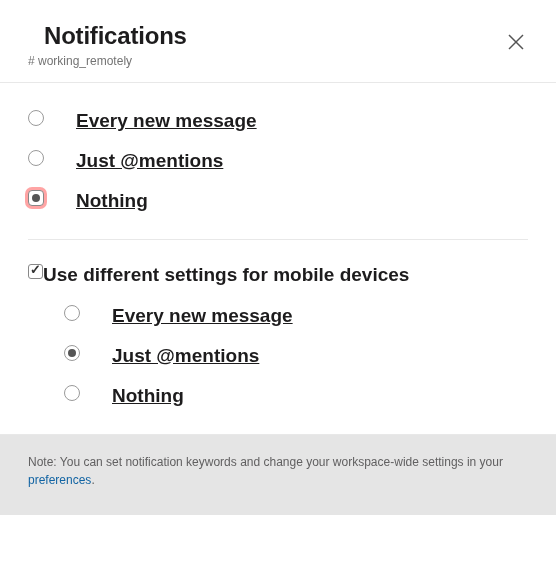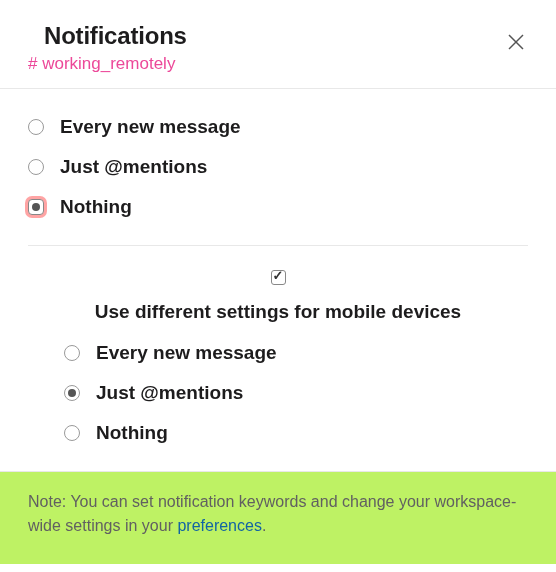--- a/index.html
+++ b/index.html
@@ -16,22 +16,22 @@
     padding: 22px 28px 14px 28px;
     position: relative;
   }
   .title {
     font-size: 24px;
     font-weight: 800;
     letter-spacing: -0.2px;
     margin: 0 0 4px 16px;
   }
   .subtitle {
-    font-size: 17px;
-    color: #ec4899;
+    font-size: 12px;
+    color: #737373;
     margin: 0;
   }
   .close {
     position: absolute;
     right: 24px;
     top: 30px;
     width: 28px;
     height: 28px;
     cursor: pointer;
     color: #555;
@@ -45,24 +45,24 @@
   .section {
     padding: 18px 28px 18px 28px;
   }
   .inner-divider {
     border: none;
     border-top: 1px solid #e8e8e8;
     margin: 0 28px;
   }
   .opt-row {
     display: flex;
-    align-items: center;
-    gap: 16px;
+    gap: 32px;
     padding: 9px 0 9px 0;
     cursor: pointer;
+    text-decoration: underline;
   }
   .radio {
     width: 16px;
     height: 16px;
     border: 1px solid #9a9a9a;
     border-radius: 50%;
     background: #fff;
     position: relative;
     flex-shrink: 0;
   }
@@ -85,25 +85,24 @@
     inset: -3px;
     border-radius: 4px;
   }
   .opt-label {
     font-size: 19px;
     font-weight: 700;
     color: #1d1c1d;
   }
   .check-row {
     display: flex;
-    align-items: center;
-    gap: 16px;
+    align-items: flex-start;
+    gap: 0;
     padding: 6px 0 10px 0;
     cursor: pointer;
-    flex-direction: column;
   }
   .checkbox {
     width: 15px;
     height: 15px;
     border: 1px solid #888;
     border-radius: 3px;
     background: #fff;
     position: relative;
     flex-shrink: 0;
   }
@@ -113,23 +112,23 @@
     top: -3px;
     left: 1px;
     font-size: 13px;
     font-weight: bold;
     color: #333;
   }
   .sub-list {
     padding-left: 36px;
   }
   .footer {
-    background: #bef264;
+    background: #e5e5e5;
     padding: 18px 28px 26px 28px;
-    font-size: 16px;
+    font-size: 12px;
     color: #616061;
     line-height: 1.5;
   }
   .footer a {
     color: #1264a3;
     text-decoration: none;
     cursor: pointer;
   }
 </style>
 </head>

